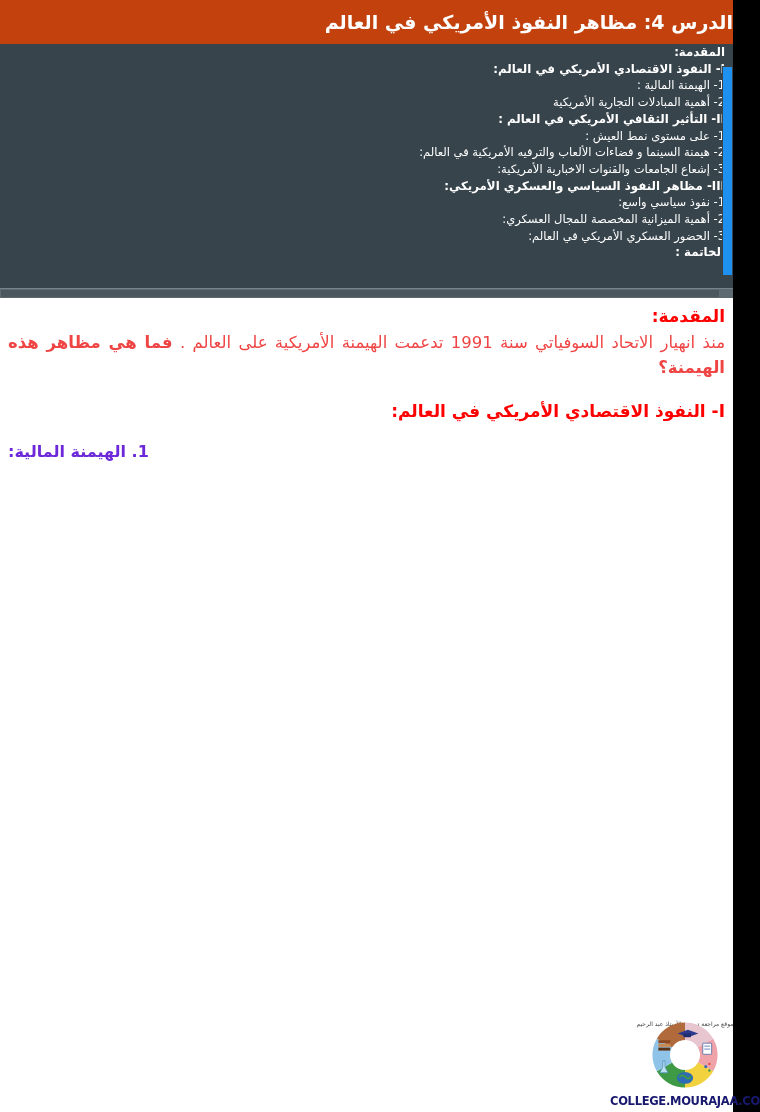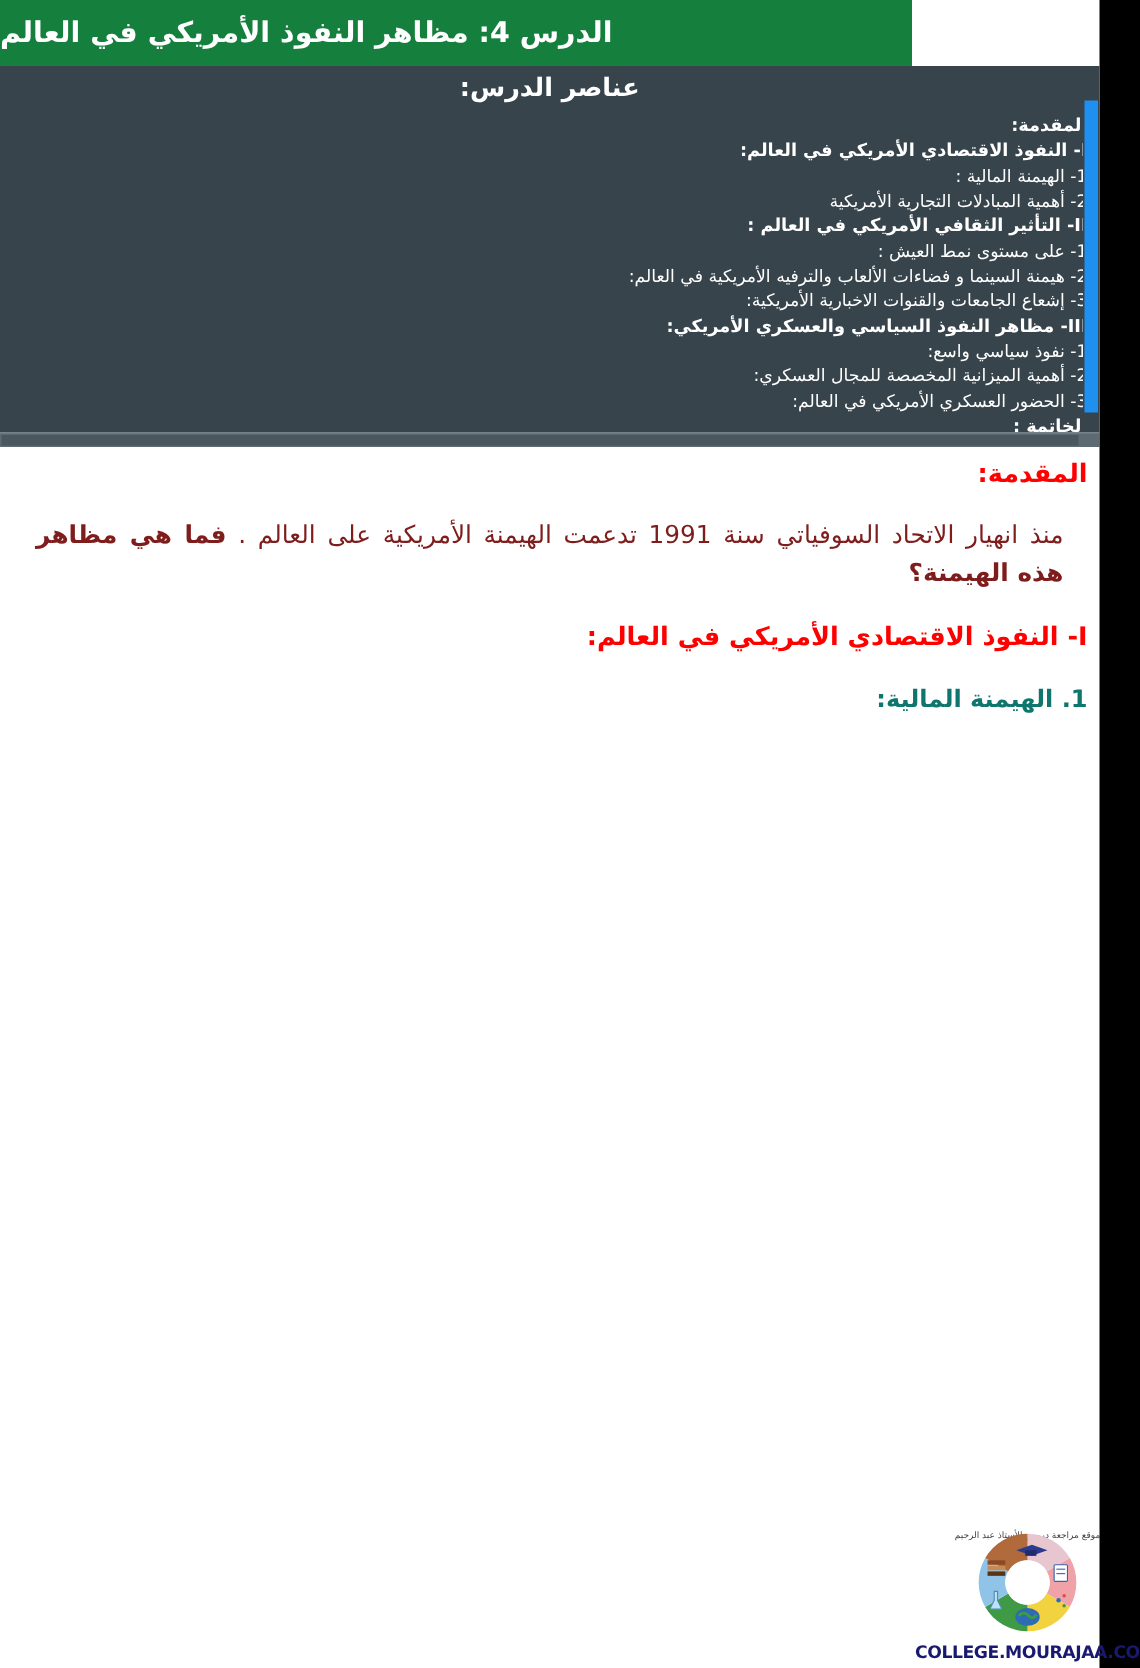--- a/index.html
+++ b/index.html
@@ -23,26 +23,26 @@
     width: 733px;
     height: 1112px;
     background: #ffffff;
   }
 
   
   .title-banner {
     position: absolute;
     left: 0;
     top: 0;
-    width: 608px;
+    width: 733px;
     height: 44px;
-    background: #15803d;
+    background: #c2410c;
     display: flex;
     align-items: center;
-    justify-content: flex-end;
+    justify-content: flex-start;
     box-sizing: border-box;
   }
   .title-banner .title-text {
     color: #ffffff;
     font-size: 19px;
     font-weight: bold;
     line-height: 1.1;
     text-align: center;
     direction: rtl;
     white-space: nowrap;
@@ -140,33 +140,33 @@
     font-weight: bold;
     line-height: 1.35;
     margin: 0 0 2px 0;
     direction: rtl;
     text-align: right;
   }
   .sec-head-red.spaced {
     margin-top: 20px;
   }
   .sec-head-green {
-    color: #0f766e;
+    color: #6d28d9;
     font-size: 16px;
     font-weight: bold;
     line-height: 1.35;
     margin: 18px 0 2px 0;
     direction: rtl;
-    text-align: right;
+    text-align: left;
   }
   .body-par {
-    color: #7f1d1d;
+    color: #ef4444;
     font-size: 16.5px;
     line-height: 25px;
-    margin: 16px;
+    margin: 0;
     direction: rtl;
     text-align: justify;
     text-align-last: right;
   }
   .body-par b {
     font-weight: bold;
   }
 
   
   .brand-block {
@@ -213,21 +213,20 @@
 </head>
 <body>
 
 <div class="page">
 
   <div class="title-banner">
     <div class="title-text">الدرس 4: مظاهر النفوذ الأمريكي في العالم</div>
   </div>
 
   <div class="outline-panel">
-    <div class="outline-heading">عناصر الدرس:</div>
     <div class="outline-list">
       <div class="outline-line bold">المقدمة:</div>
       <div class="outline-line bold">I- النفوذ الاقتصادي الأمريكي في العالم:</div>
       <div class="outline-line">1- الهيمنة المالية :</div>
       <div class="outline-line">2- أهمية المبادلات التجارية الأمريكية</div>
       <div class="outline-line bold">II- التأثير الثقافي الأمريكي في العالم :</div>
       <div class="outline-line">1- على مستوى نمط العيش :</div>
       <div class="outline-line">2- هيمنة السينما و فضاءات الألعاب والترفيه الأمريكية في العالم:</div>
       <div class="outline-line">3- إشعاع الجامعات والقنوات الاخبارية الأمريكية:</div>
       <div class="outline-line bold">III- مظاهر النفوذ السياسي والعسكري الأمريكي:</div>

